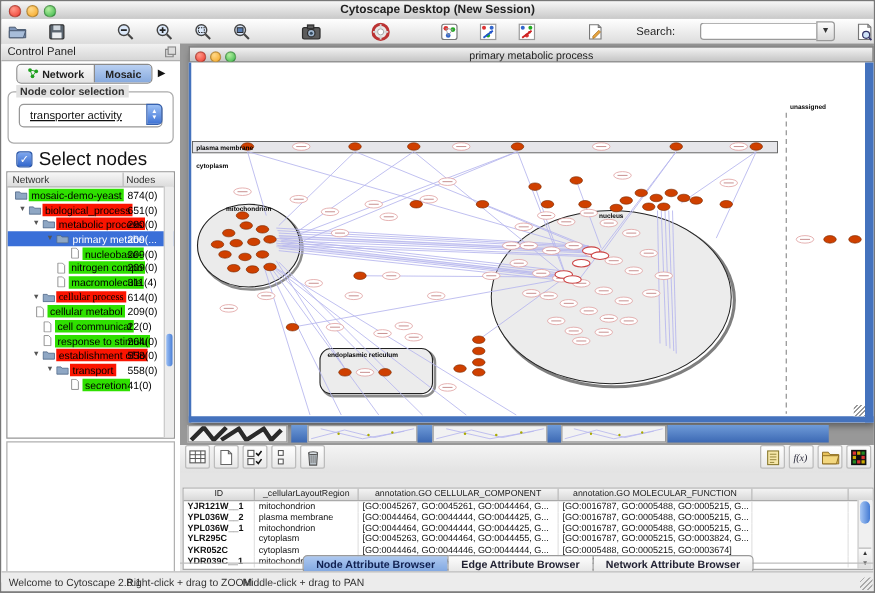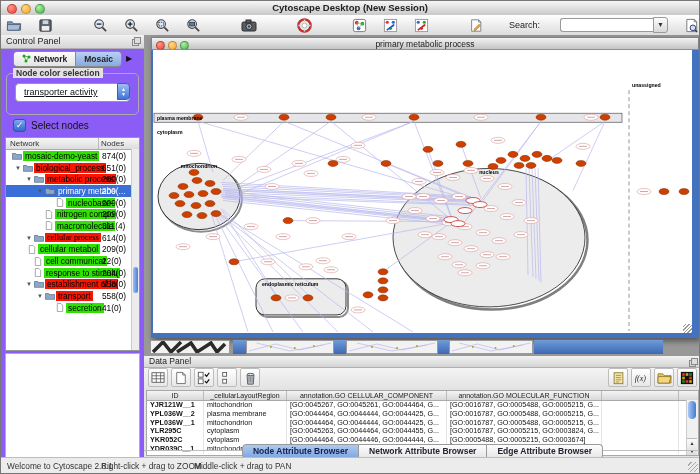--- a/index.html
+++ b/index.html
@@ -21,21 +21,21 @@
   .tbtn{width:21px;height:17px;display:flex;align-items:center;justify-content:center;border-radius:3px;}
   .tsep{width:1px;height:13px;background:#b5b5b5;margin:0 4px;}
   .search-label{font-size:9px;color:#222;margin:0 4px 0 10px;}
   .search-wrap{display:flex;align-items:center;}
   .search-input{width:86px;height:12px;border:1px solid #9a9a9a;border-right:none;
     border-radius:3px 0 0 3px;background:#fff;font-size:8px;padding:0 3px;outline:none;font-family:inherit;}
   .search-drop{width:13px;height:14px;border:1px solid #9a9a9a;border-radius:0 3px 3px 0;
     background:linear-gradient(#fdfdfd,#d8d8d8);font-size:7px;line-height:14px;text-align:center;color:#333;}
   
   .control-panel{position:absolute;left:0;top:34px;width:143px;bottom:7px;
-    background:#8b5cf6;border-right:1px solid #949494;}
+    background:#ffffff;border-right:1px solid #949494;}
   .cp-header{height:13px;background:linear-gradient(#f2f2f2,#d6d6d6);border-bottom:1px solid #b0b0b0;
     font-size:9px;color:#222;line-height:13px;padding-left:5px;position:relative;}
   .float-ic{position:absolute;right:3px;top:2px;width:9px;height:9px;}
   .cp-tabs{display:flex;align-items:center;justify-content:center;height:19px;gap:2px;}
   .seg{display:flex;height:14px;border:1px solid #8a8a8a;border-radius:4px;overflow:hidden;}
   .seg-btn{font-size:8.5px;font-weight:bold;color:#222;display:flex;align-items:center;gap:3px;
     padding:0 8px;background:linear-gradient(#fcfcfc,#e3e3e3);}
   .seg-btn.sel{background:linear-gradient(#b9d0f2,#87aade);}
   .seg-div{width:1px;background:#8a8a8a;}
   .tab-arrow{font-size:8px;color:#111;margin-left:2px;}
@@ -44,21 +44,21 @@
   .groupbox-label{position:absolute;top:-6px;left:6px;background:#e2e2e2;padding:0 3px;
     font-size:8.5px;font-weight:bold;color:#333;}
   .combo{position:absolute;left:8px;right:8px;top:9px;height:17px;border:1px solid #979797;
     border-radius:4px;background:#fff;font-size:9px;line-height:17px;padding-left:8px;color:#111;text-decoration:underline;}
   .combo-step{position:absolute;right:-1px;top:-1px;width:13px;height:17px;border-radius:0 4px 4px 0;
     background:linear-gradient(#9cc0f5,#3f74d6);border:1px solid #3561b0;color:#fff;
     font-size:5px;line-height:5px;text-align:center;padding-top:3px;box-sizing:border-box;}
   .check-row{position:absolute;left:12px;top:84px;display:flex;align-items:center;gap:5px;}
   .checkbox{width:11px;height:11px;border-radius:3px;border:1px solid #2a57a8;
     background:linear-gradient(#7fa8ef,#3367cc);color:#fff;font-size:9px;line-height:11px;text-align:center;}
-  .check-label{font-size:10px;color:#111;}
+  .check-label{font-size:15px;color:#111;}
   .tree{position:absolute;left:4px;right:4px;top:102px;height:212px;background:#fff;border:1px solid #979797;}
   .tree-header{display:flex;height:11px;background:linear-gradient(#f7f7f7,#dcdcdc);
     border-bottom:1px solid #aaa;font-size:8px;color:#333;}
   .th-net{flex:1;padding-left:4px;border-right:1px solid #bbb;line-height:11px;}
   .th-nodes{width:38px;padding-left:2px;line-height:11px;}
   .tree-body{position:relative;overflow:hidden;height:199px;}
   .tree-row{height:11.7px;position:relative;font-size:8.3px;display:flex;align-items:center;white-space:nowrap;}
   .tree-row.sel{background:#3a6fd8;}
   .tw-arrow{display:inline-block;width:10px;font-size:6px;color:#555;text-align:center;flex:0 0 10px;}
   .tw-label{padding:0 2px;color:#000;}
@@ -742,29 +742,20 @@
             <circle cx="25" cy="6" r="1" fill="#aa0"></circle>
             <circle cx="50" cy="7" r="1" fill="#aa0"></circle>
             <circle cx="70" cy="5" r="1" fill="#aa0"></circle>
           </svg>
         </div>
         <div class="strip-blue" style="left: 390px; width: 129px;"></div>
       </div>
   </div>
 
   <div class="data-panel">
-    <div class="dp-header">
-      <span>Data Panel</span>
-      <span class="float-ic">
-        <svg width="9" height="9" viewBox="0 0 9 9">
-            <rect x="0.5" y="2.5" width="6" height="6" fill="none" stroke="#888"></rect>
-            <rect x="2.5" y="0.5" width="6" height="6" fill="#ddd" stroke="#888"></rect>
-          </svg>
-      </span>
-    </div>
     <div class="dp-toolbar" id="dp-toolbar">
         <div class="dpbtn">
           <svg width="14" height="13" viewBox="0 0 16 15">
             <rect x="1" y="2" width="14" height="11" fill="#fff" stroke="#555"></rect>
             <path d="M1 5.5 h14 M1 9 h14 M6 2 v11 M11 2 v11" stroke="#555" stroke-width="0.9"></path>
           </svg>
         </div>
         <div class="dpbtn">
           <svg width="12" height="14" viewBox="0 0 14 16">
             <path d="M2 1.5 h7 l3 3 V14.5 H2 Z" fill="#fff" stroke="#666"></path>
@@ -878,22 +869,22 @@
         </div>
       <div class="dt-scroll">
         <div class="dt-thumb"></div>
         <div class="dt-arrows">▲<br>▼</div>
       </div>
     </div>
     <div class="dp-tabs">
       <div class="dp-tabline"></div>
       <div id="dp-tab-slot" style="display:flex;position:relative;">
           <div class="dp-tab sel">Node Attribute Browser</div>
+          <div class="dp-tab">Edge Attribute Browser</div>
           <div class="dp-tab">Network Attribute Browser</div>
-          <div class="dp-tab">Edge Attribute Browser</div>
         </div>
     </div>
   </div>
 
   <div class="status-bar">
     <span class="sb-item" style="left:6px">Welcome to Cytoscape 2.8.1</span>
     <span class="sb-item" style="left:100px">Right-click + drag to ZOOM</span>
     <span class="sb-item" style="left:193px">Middle-click + drag to PAN</span>
     <span class="sb-grip"></span>
   </div>

